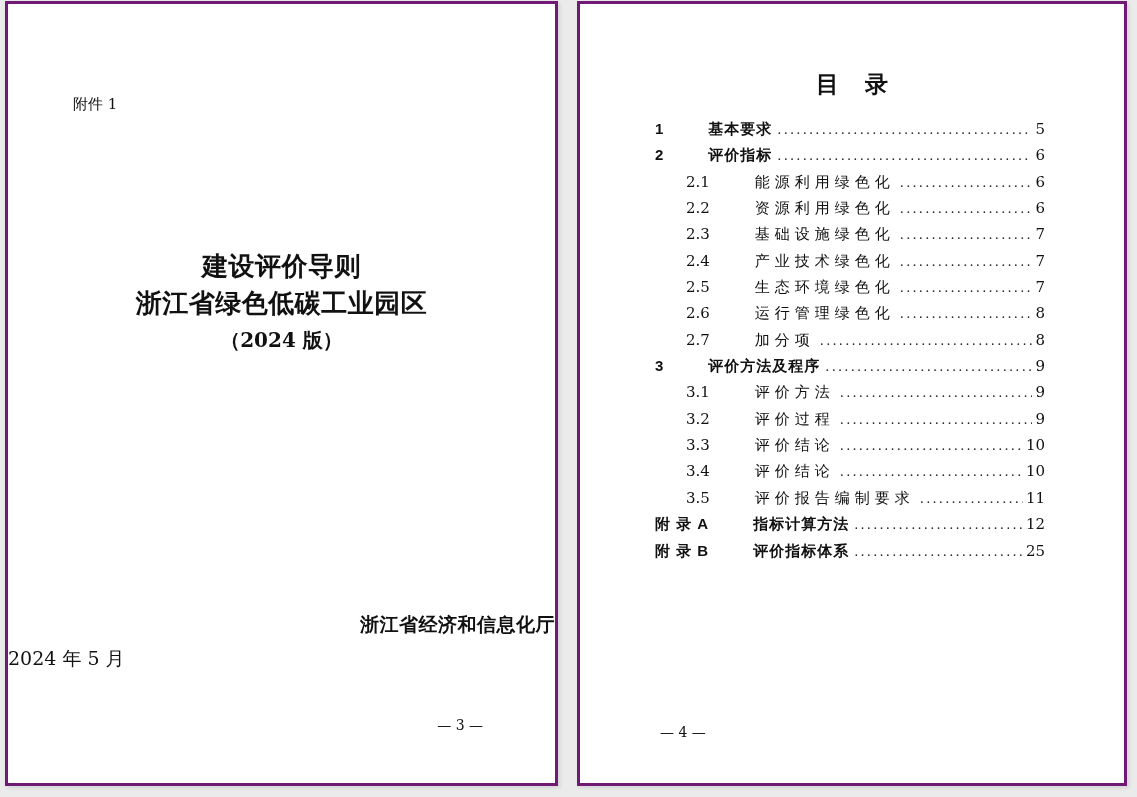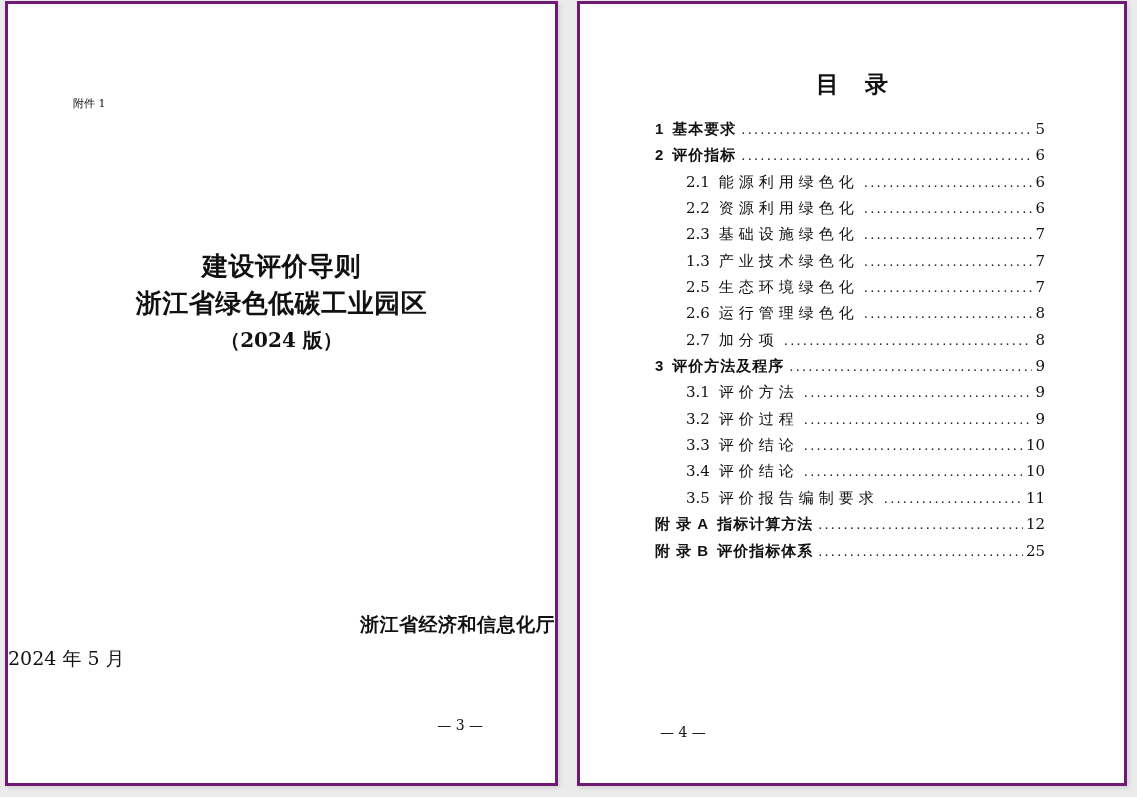--- a/index.html
+++ b/index.html
@@ -23,21 +23,21 @@
     border: 3px solid #701a75;
     box-shadow: 2px 2px 4px rgba(0,0,0,0.10);
   }
   .page-left  { left: 5px;   width: 553px; }
   .page-right { left: 577px; width: 550px; }
 
   
   .attachment {
     position: absolute;
     left: 65px; top: 90px;
-    font-size: 11px;
+    font-size: 15px;
     line-height: 20px;
   }
   .title-block {
     position: absolute;
     top: 244px; left: 0; width: 100%;
     text-align: center;
     font-weight: bold;
   }
   .title-main {
     font-size: 26px;
@@ -102,21 +102,21 @@
   .toc-row .num { flex: none; white-space: pre; }
   .toc-row.lvl1 .num,
   .toc-row.lvl1 .txt {
     font-family: "Liberation Sans", "DejaVu Sans", sans-serif;
     font-weight: bold;
     letter-spacing: 1px;
   }
   .toc-row .num { margin-right: 8px; }
   .toc-row.lvl2 .num { margin-right: 9px; }
   .toc-row.lvl2 .txt { letter-spacing: 5px; }
-  .toc-row .txt { flex: none; white-space: nowrap; }
+  .toc-row .txt { flex: none; white-space: nowrap; margin-left: 36px; }
   .toc-row .dots {
     flex: 1;
     overflow: hidden;
     white-space: nowrap;
     font-size: 13px;
     letter-spacing: 2.2px;
     color: #222;
     margin: 0 3px 0 5px;
   }
   .toc-row .pg {
@@ -175,21 +175,21 @@
           <span class="dots">......................................................................................................................................................</span>
           <span class="pg">6</span>
         </div>
         <div class="toc-row lvl2">
           <span class="num">2.3</span>
           <span class="txt">基础设施绿色化</span>
           <span class="dots">......................................................................................................................................................</span>
           <span class="pg">7</span>
         </div>
         <div class="toc-row lvl2">
-          <span class="num">1.3</span>
+          <span class="num">2.4</span>
           <span class="txt">产业技术绿色化</span>
           <span class="dots">......................................................................................................................................................</span>
           <span class="pg">7</span>
         </div>
         <div class="toc-row lvl2">
           <span class="num">2.5</span>
           <span class="txt">生态环境绿色化</span>
           <span class="dots">......................................................................................................................................................</span>
           <span class="pg">7</span>
         </div>

